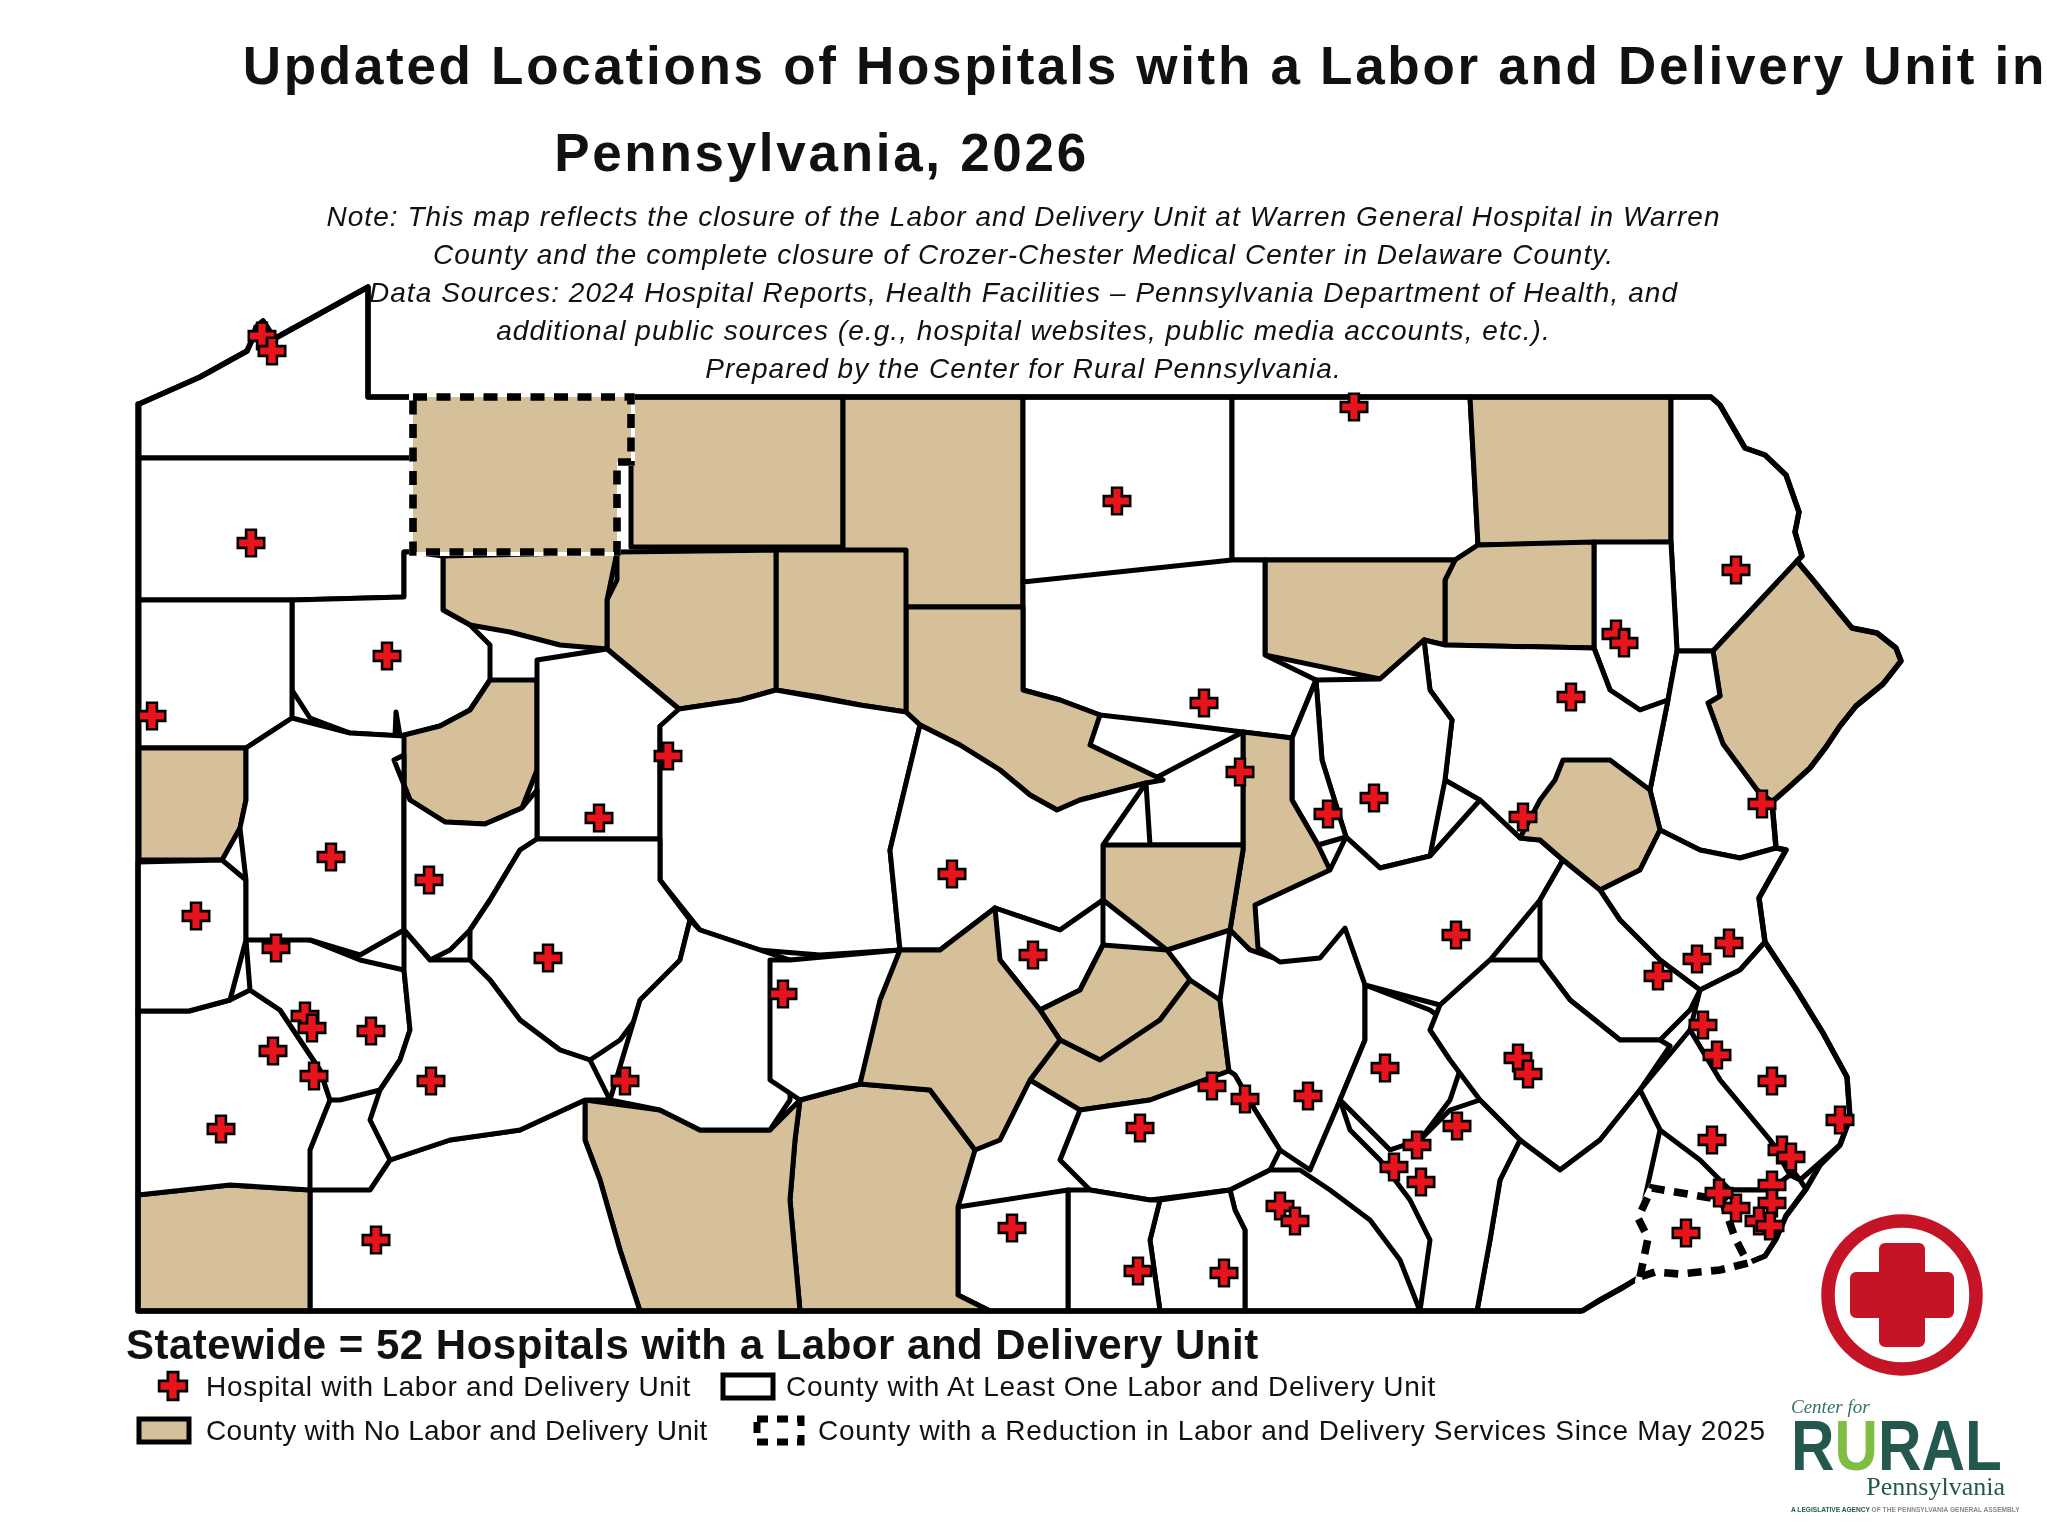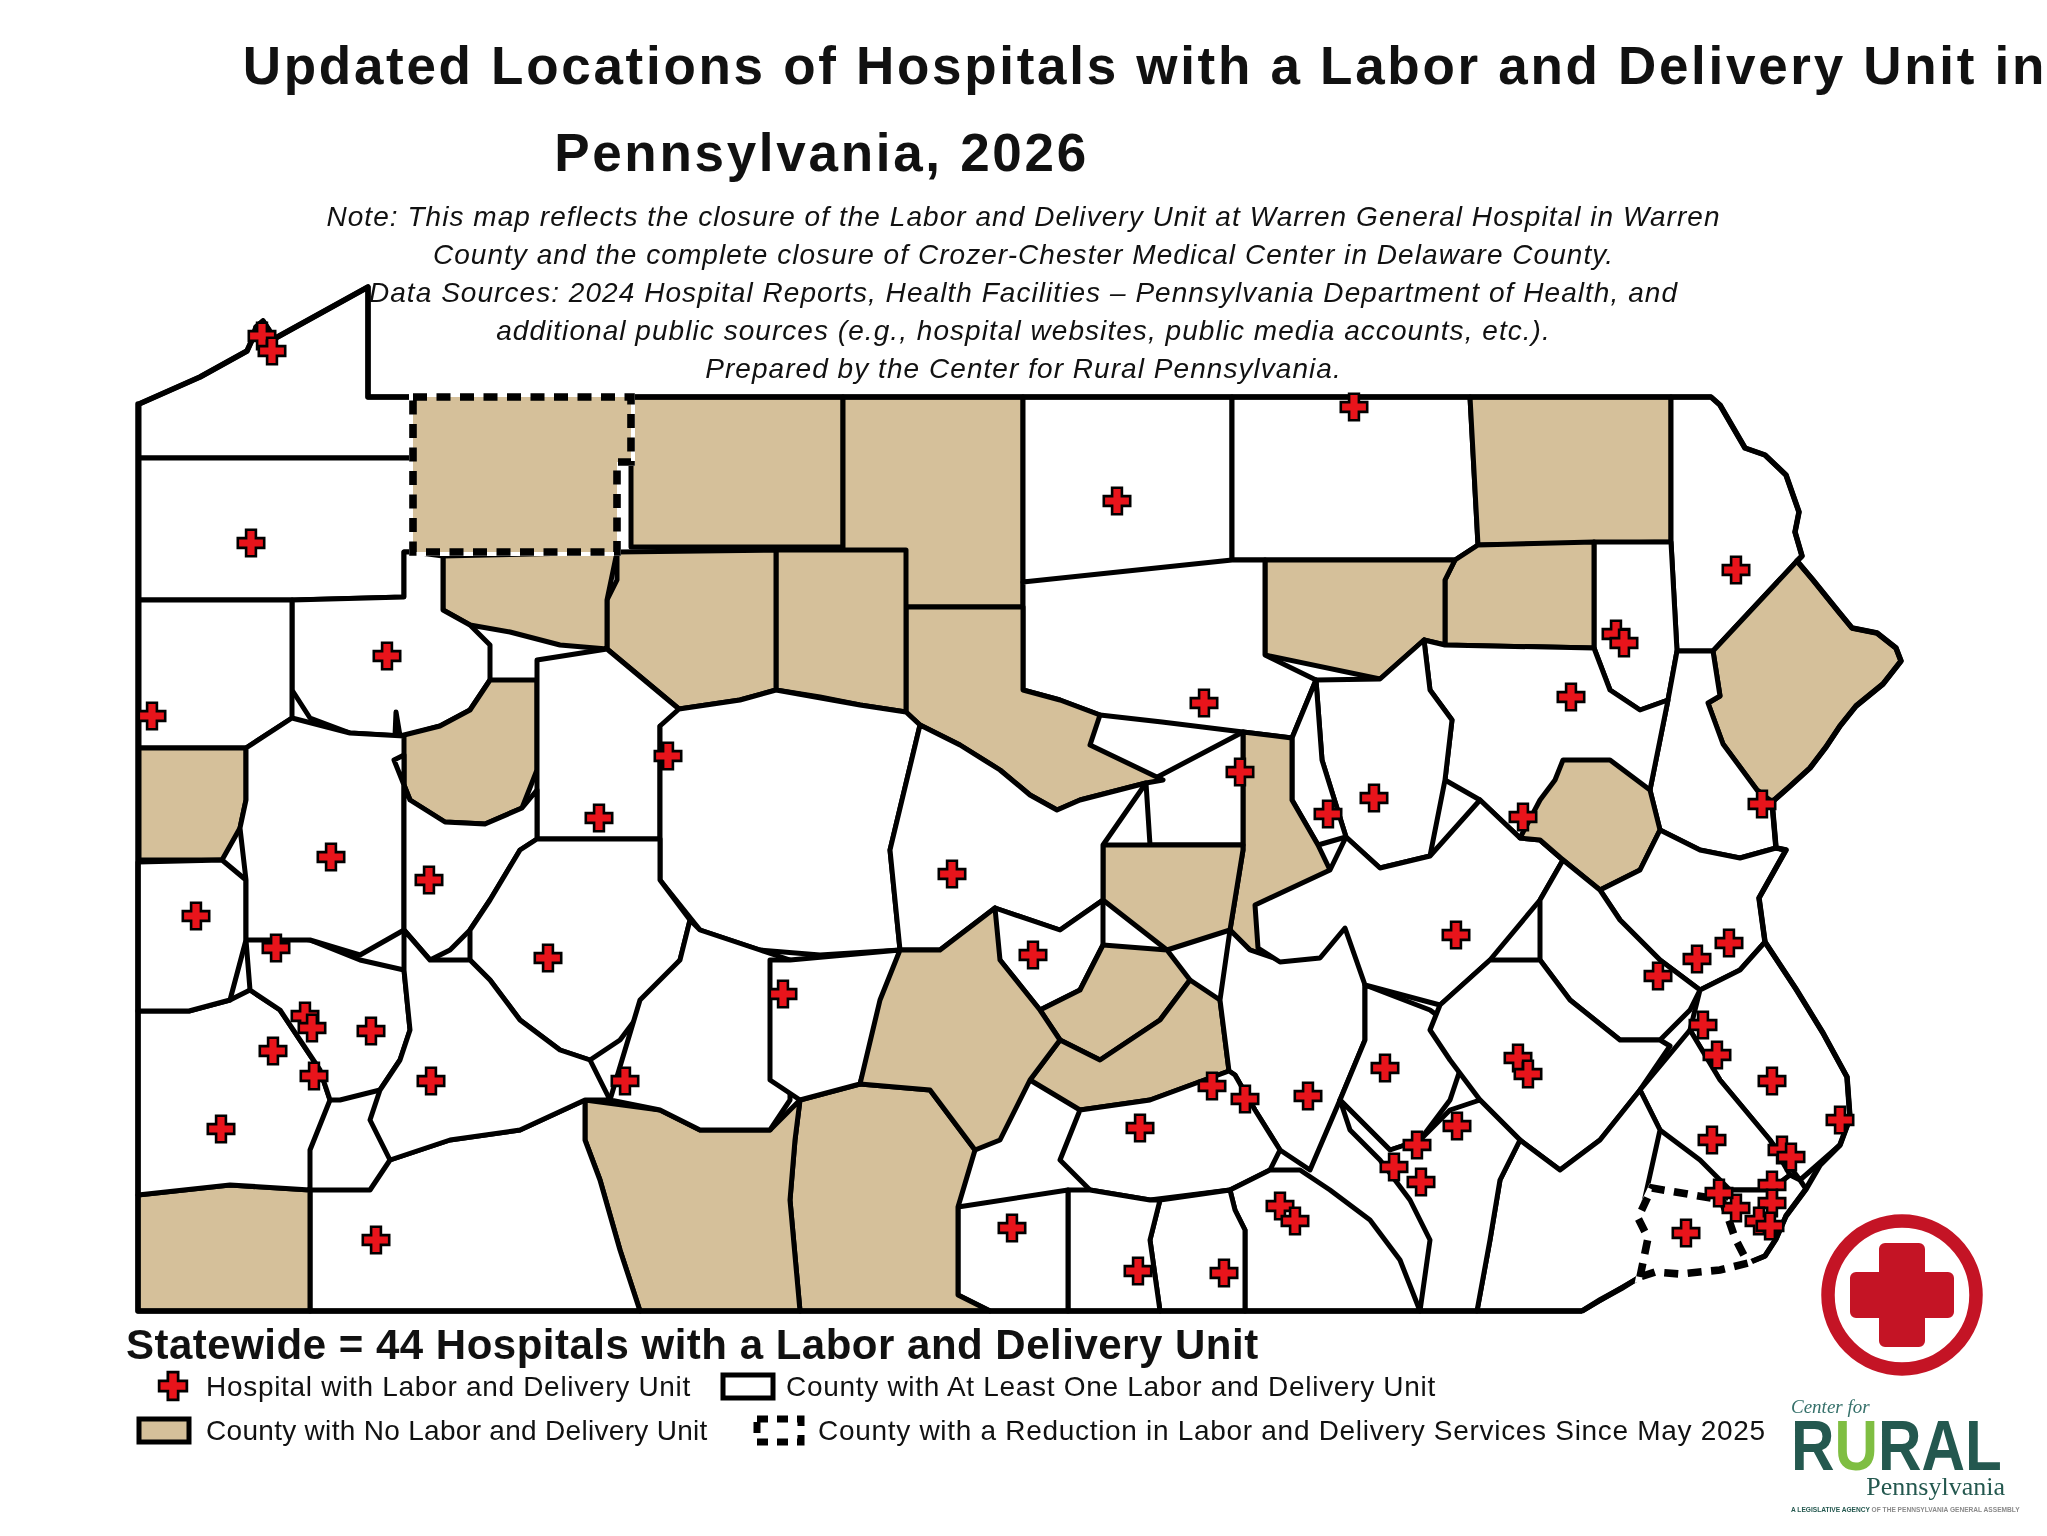--- a/index.html
+++ b/index.html
@@ -152,21 +152,21 @@
         <path transform="translate(1686,1233)" d="M -4.9,-13.2 L 4.9,-13.2 L 4.9,-4.9 L 13.2,-4.9 L 13.2,4.9 L 4.9,4.9 L 4.9,13.2 L -4.9,13.2 L -4.9,4.9 L -13.2,4.9 L -13.2,-4.9 L -4.9,-4.9 Z"></path>
       </g>
     </svg></div>
 
 <div class="abs" style="left:0;top:35px;width:2047px;text-align:right;font-size:53px;font-weight:bold;color:#111;letter-spacing:2.7px">Updated Locations of Hospitals with a Labor and Delivery Unit in</div>
 
 <div class="abs" style="left:0;top:122px;width:1643px;text-align:center;font-size:53px;font-weight:bold;color:#111;letter-spacing:2.7px">Pennsylvania, 2026</div>
 
 <div class="abs" style="left:0;top:198px;width:2047px;text-align:center;font-size:28px;font-style:italic;color:#111;line-height:38px;letter-spacing:1.05px">Note: This map reflects the closure of the Labor and Delivery Unit at Warren General Hospital in Warren<br>County and the complete closure of Crozer-Chester Medical Center in Delaware County.<br>Data Sources: 2024 Hospital Reports, Health Facilities – Pennsylvania Department of Health, and<br>additional public sources (e.g., hospital websites, public media accounts, etc.).<br>Prepared by the Center for Rural Pennsylvania.</div>
 
-<div class="abs" style="left:126px;top:1321px;font-size:42px;font-weight:bold;color:#111;letter-spacing:0.5px">Statewide = 44 Hospitals with a Labor and Delivery Unit</div>
+<div class="abs" style="left:126px;top:1321px;font-size:42px;font-weight:bold;color:#111;letter-spacing:0.5px">Statewide = 52 Hospitals with a Labor and Delivery Unit</div>
 
 <div class="abs" style="left:148px;top:1366px"><svg width="700" height="40">
       <path transform="translate(25,20) scale(1.05)" d="M -4.9,-13.2 L 4.9,-13.2 L 4.9,-4.9 L 13.2,-4.9 L 13.2,4.9 L 4.9,4.9 L 4.9,13.2 L -4.9,13.2 L -4.9,4.9 L -13.2,4.9 L -13.2,-4.9 L -4.9,-4.9 Z" fill="#e8141b" stroke="#000" stroke-width="2.6"></path>
       <text x="58" y="30" font-size="28" letter-spacing="0.7" fill="#111" font-family="Liberation Sans">Hospital with Labor and Delivery Unit</text>
     </svg></div>
 
 <div class="abs" style="left:720px;top:1366px"><svg width="900" height="40">
       <rect x="3" y="9" width="50" height="23" fill="#fff" stroke="#000" stroke-width="5"></rect>
       <text x="66" y="30" font-size="28" letter-spacing="0.7" fill="#111" font-family="Liberation Sans">County with At Least One Labor and Delivery Unit</text>
     </svg></div>

